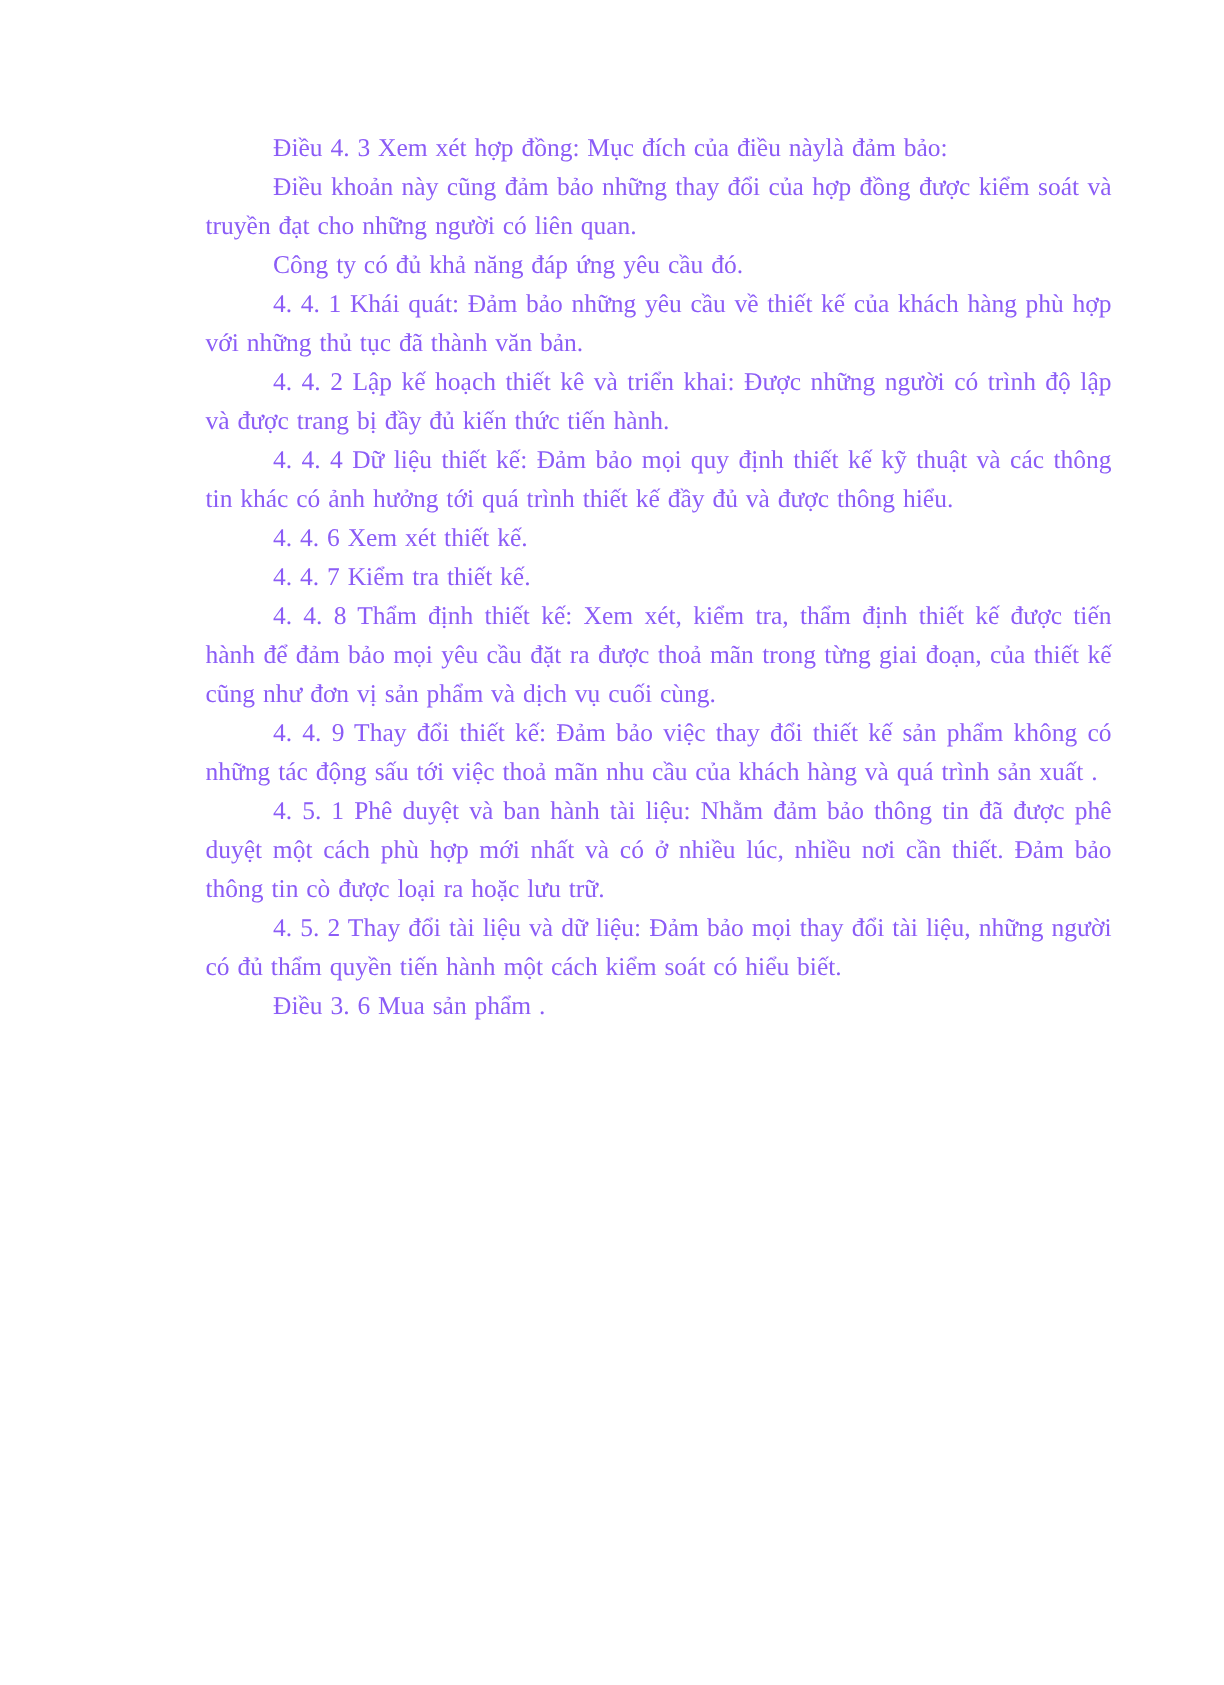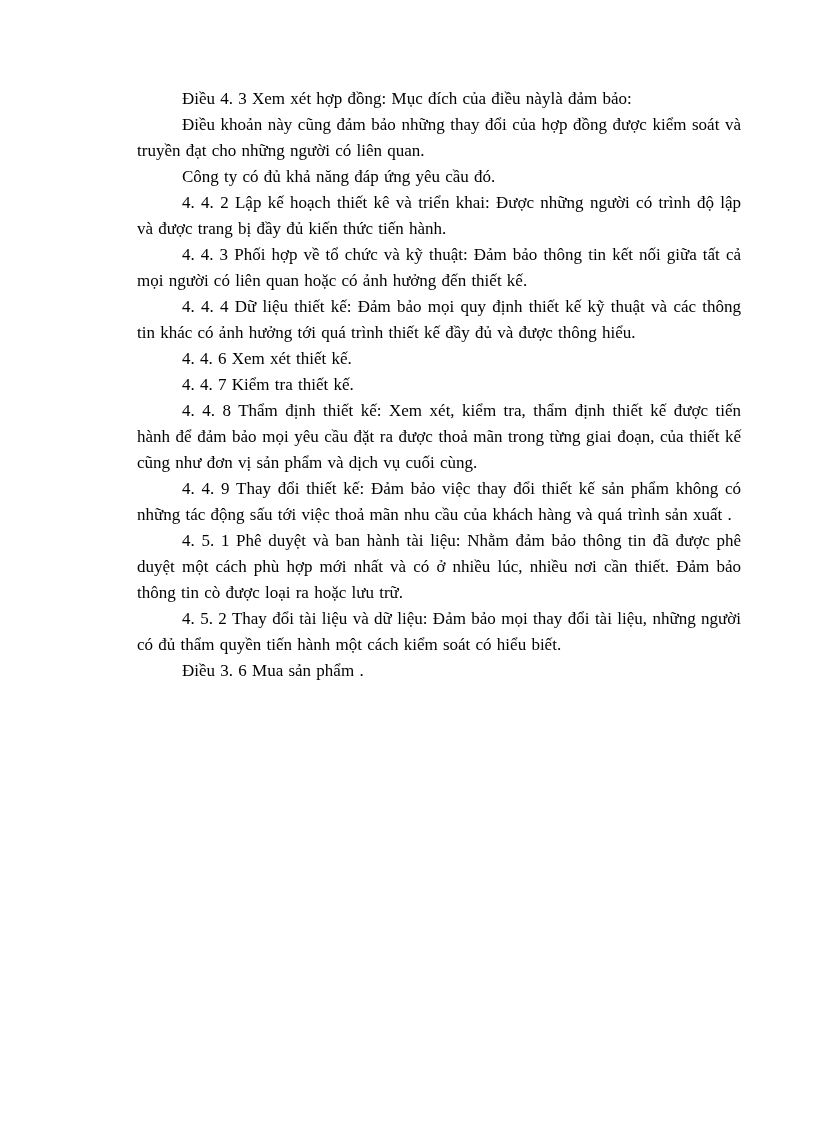--- a/index.html
+++ b/index.html
@@ -7,21 +7,21 @@
     padding: 0;
     background: #ffffff;
   }
   .page {
     position: relative;
     width: 816px;
     height: 1123px;
     background: #ffffff;
     overflow: hidden;
     font-family: "Liberation Serif", "DejaVu Serif", serif;
-    color: #000000;
+    color: #8b5cf6;
   }
   .content {
     position: absolute;
     left: 137px;
     top: 86px;
     width: 604px;
     font-size: 17px;
     line-height: 26px;
     text-align: justify;
     text-justify: inter-word;
@@ -34,22 +34,22 @@
   }
 </style>
 </head>
 <body>
 
 <div class="page">
   <div class="content">
     <p>Điều 4. 3 Xem xét hợp đồng: Mục đích của điều nàylà đảm bảo:</p>
     <p>Điều khoản này cũng đảm bảo những thay đổi của hợp đồng được kiểm soát và truyền đạt cho những người có liên quan.</p>
     <p>Công ty có đủ khả năng đáp ứng yêu cầu đó.</p>
+    <p>4. 4. 1 Khái quát: Đảm bảo những yêu cầu về thiết kế của khách hàng phù hợp với những thủ tục đã thành văn bản.</p>
     <p>4. 4. 2 Lập kế hoạch thiết kê và triển khai: Được những người có trình độ lập và được trang bị đầy đủ kiến thức tiến hành.</p>
-    <p>4. 4. 3 Phối hợp về tổ chức và kỹ thuật: Đảm bảo thông tin kết nối giữa tất cả mọi người có liên quan hoặc có ảnh hưởng đến thiết kế.</p>
     <p>4. 4. 4 Dữ liệu thiết kế: Đảm bảo mọi quy định thiết kế kỹ thuật và các thông tin khác có ảnh hưởng tới quá trình thiết kế đầy đủ và được thông hiểu.</p>
     <p>4. 4. 6 Xem xét thiết kế.</p>
     <p>4. 4. 7 Kiểm  tra thiết kế.</p>
     <p>4. 4. 8 Thẩm định thiết kế: Xem xét, kiểm tra, thẩm định thiết kế được tiến hành để đảm bảo mọi yêu cầu đặt ra được thoả mãn trong từng giai đoạn, của thiết kế cũng như đơn vị sản phẩm và dịch vụ cuối cùng.</p>
     <p>4. 4. 9 Thay đổi thiết kế: Đảm bảo việc thay đổi thiết kế sản phẩm không có những tác động sấu tới việc thoả mãn nhu cầu của khách hàng và quá trình sản xuất .</p>
     <p>4. 5. 1 Phê duyệt và ban hành tài liệu: Nhằm đảm bảo thông tin đã được phê duyệt một cách phù hợp mới nhất và có ở nhiều lúc, nhiều nơi cần thiết. Đảm bảo thông tin cò được loại ra hoặc lưu trữ.</p>
     <p>4. 5. 2 Thay đổi tài liệu và dữ liệu: Đảm bảo mọi thay đổi tài liệu, những người có đủ thẩm quyền tiến hành một cách kiểm soát có hiểu biết.</p>
     <p>Điều 3. 6 Mua sản phẩm .</p>
   </div>
 </div>

